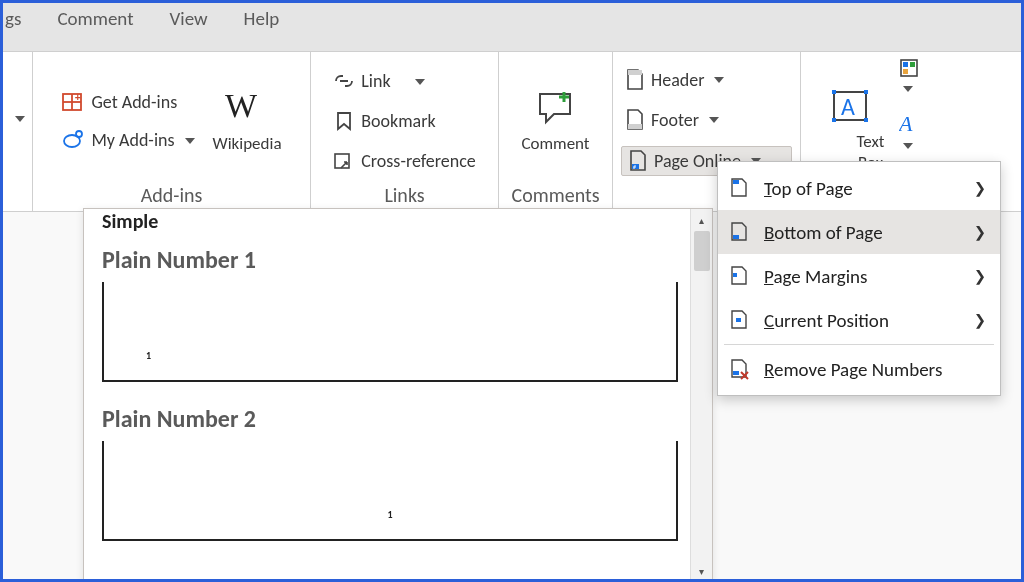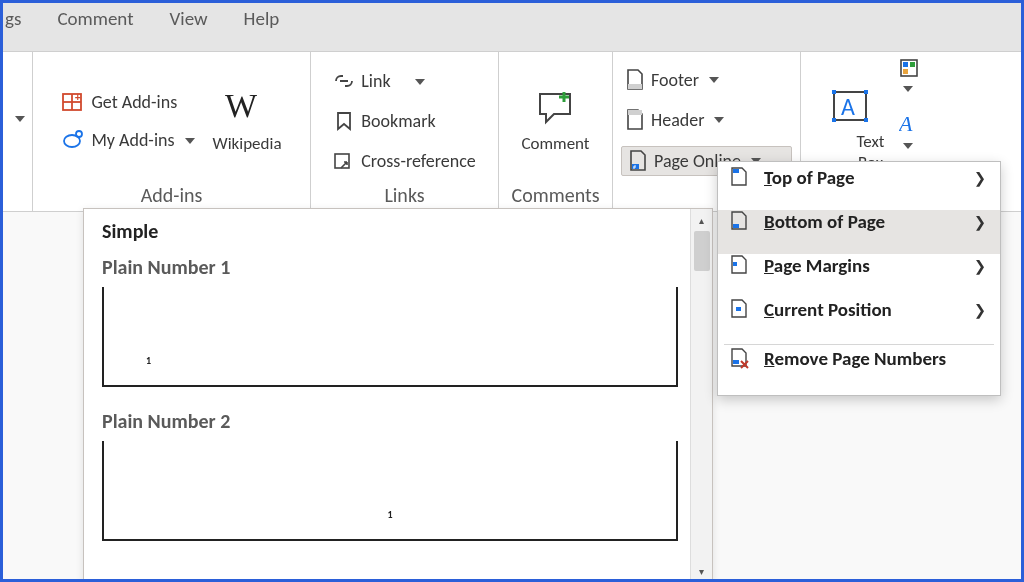--- a/index.html
+++ b/index.html
@@ -105,25 +105,25 @@
 
   
   .gallery{
     position:absolute;
     left:80px;
     top:205px;
     width:630px;
     height:375px;
     background:var(--gallery-bg);
     border:1px solid #c7c2be;
-    padding:10px 0 10px 18px;
+    padding:0 0 10px 18px;
     box-shadow:0 2px 8px rgba(0,0,0,.1);
   }
   .gallery-heading{font-weight:600;font-size:20px;margin-bottom:12px;}
-  .gallery-sub{font-weight:600;font-size:20px;color:var(--grey);margin:6px 0 8px 0;}
+  .gallery-sub{font-weight:600;font-size:24px;color:var(--grey);margin:6px 0 8px 0;}
   .page-preview{
     width:576px;
     height:100px;
     border:2px solid #222;
     border-top:none;
     position:relative;
     margin-bottom:22px;
   }
   .page-preview .num{position:absolute;bottom:18px;font-size:10px;font-weight:700;}
   .page-preview.n1 .num{left:42px;}
@@ -155,24 +155,24 @@
     width:284px;
     background:#fff;
     border:1px solid #bfbfbf;
     box-shadow:0 4px 12px rgba(0,0,0,.2);
     padding:4px 0;
     font-size:19px;
     z-index:5;
   }
   .menu-item{
     display:flex;
+    align-items:center;
     gap:12px;
     height:44px;
     padding:0 14px 0 12px;
-    font-weight:bold;
   }
   .menu-item .mi-icon{width:22px;display:inline-flex;}
   .menu-item .mi-text{flex:1;}
   .menu-item .arrow{font-size:20px;color:#333;font-family:Consolas,monospace;}
   .menu-item.hover{background:var(--hover);}
   .menu-sep{height:1px;background:#d6d6d6;margin:2px 6px;}
   u.kb{text-decoration:underline;}
 
   
   svg{display:block;}
@@ -284,33 +284,33 @@
     <div class="group-label">Comments</div>
   </div>
 
   <div class="group" style="width:188px;border-right:1px solid var(--grey-light);">
     <div class="group-body" style="width:100%;">
       <div class="stack" style="gap:12px;width:100%;">
         <div class="btn chev">
           <span class="icon-box">
             <svg width="20" height="24">
                 <path d="M3 2 h10 l4 4 v15 h-14 z" fill="none" stroke="#444" stroke-width="1.6"></path>
-                <rect x="3" y="16" width="14" height="5" fill="#d0d0d0"></rect>
-              </svg>
-          </span>
-          <span>Footer</span>
+                <rect x="3" y="2" width="14" height="5" fill="#d0d0d0"></rect>
+              </svg>
+          </span>
+          <span>Header</span>
         </div>
         <div class="btn chev">
           <span class="icon-box">
             <svg width="20" height="24">
                 <path d="M3 2 h10 l4 4 v15 h-14 z" fill="none" stroke="#444" stroke-width="1.6"></path>
-                <rect x="3" y="2" width="14" height="5" fill="#d0d0d0"></rect>
-              </svg>
-          </span>
-          <span>Header</span>
+                <rect x="3" y="16" width="14" height="5" fill="#d0d0d0"></rect>
+              </svg>
+          </span>
+          <span>Footer</span>
         </div>
         <div class="btn chev highlight" style="padding:2px 6px;">
           <span class="icon-box">
             <svg width="20" height="24">
                 <path d="M3 2 h10 l4 4 v15 h-14 z" fill="none" stroke="#444" stroke-width="1.6"></path>
                 <rect x="4" y="15" width="7" height="5" fill="#1a73e8"></rect>
                 <text x="5" y="19.5" font-size="6" fill="#fff">#</text>
               </svg>
           </span>
           <span>Page Online</span>

